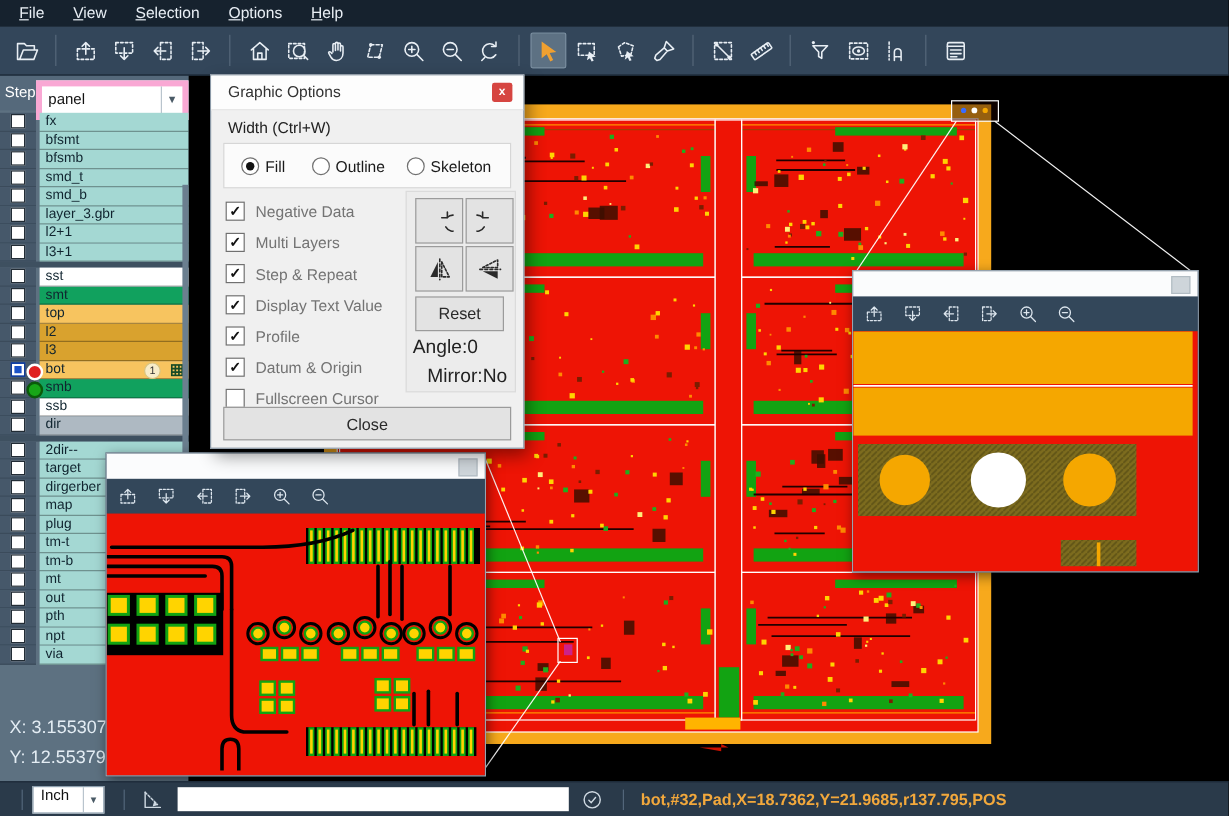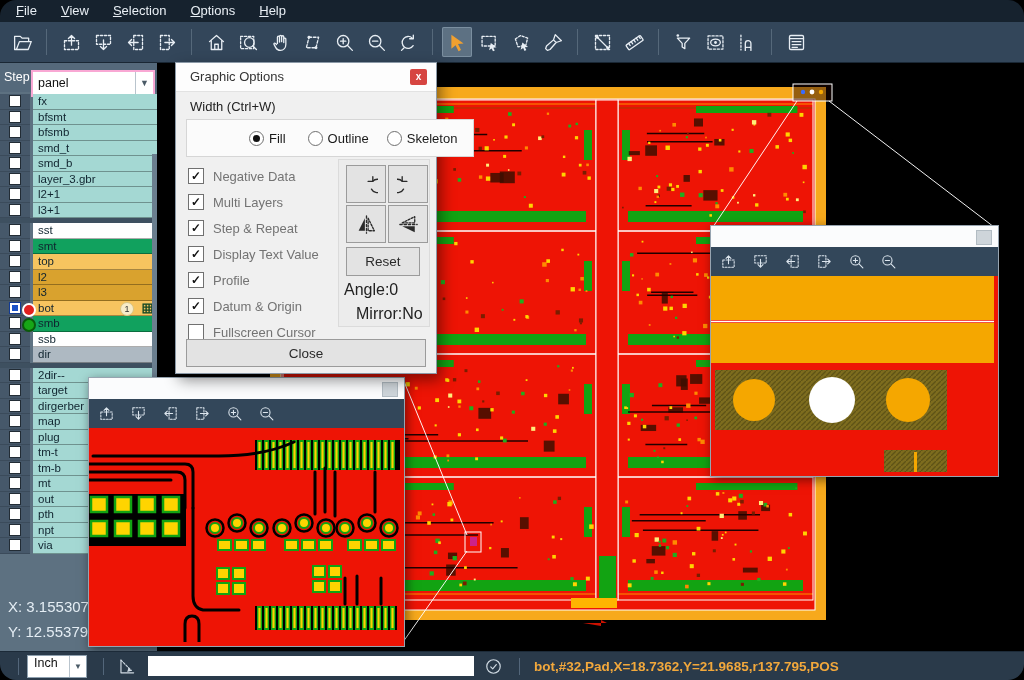--- a/index.html
+++ b/index.html
@@ -1,36 +1,36 @@
 <!DOCTYPE html>
 <html><head>
 <meta charset="utf-8">
 <style>
   html,body{margin:0;padding:0;background:#000;}
   .app{position:relative;width:1024px;height:680px;overflow:hidden;background:#000;
-       font-family:"Liberation Sans",sans-serif;border-radius:16px;-webkit-font-smoothing:antialiased;}
+       font-family:"Liberation Sans",sans-serif;-webkit-font-smoothing:antialiased;}
   
   .menubar{position:absolute;left:0;top:0;right:0;height:22px;background:#16222e;z-index:5;
            display:flex;align-items:center;padding-left:4px;}
   .menu-item{color:#e9eff5;font-size:13px;padding:0 12px;line-height:22px;display:inline-block;cursor:default;}
   .menu-item::first-letter{text-decoration:underline;}
   
   .toolbar{position:absolute;left:0;top:22px;right:0;height:40px;background:#33465a;z-index:5;
            display:flex;align-items:center;padding-left:6px;border-bottom:1px solid #1a2734;}
   .tb-btn{width:30px;height:30px;margin:0 1px;display:flex;align-items:center;justify-content:center;
           color:#e8eef4;border-radius:2px;}
   .tb-btn svg{width:21px;height:21px;}
   .tb-btn.active{background:#5d7183;color:#f0a030;box-shadow:inset 0 0 0 1px #7b8fa0;}
   .tb-sep{width:1px;height:26px;background:#55687a;margin:0 8px;}
   .icn{fill:none;stroke:currentColor;stroke-width:1.5;stroke-linecap:round;stroke-linejoin:round;}
   
   .sidebar{position:absolute;left:0;top:62px;width:157px;bottom:28px;background:#5d7181;z-index:2;}
   .step-row{height:30px;display:flex;align-items:center;background:#55697b;}
   .step-label{color:#ffffff;font-size:12.5px;margin-left:4px;width:27px;}
-  .step-select{width:120px;height:23px;background:#fff;display:flex;align-items:center;border:2px solid #f9a8d4;margin-top:12px;}
+  .step-select{width:120px;height:23px;background:#fff;display:flex;align-items:center;border:5px solid #f9a8d4;margin-top:12px;}
   .step-select .val{flex:1;font-size:12.5px;color:#111;padding-left:5px;}
   .step-select .chev{width:17px;align-self:stretch;border-left:1px solid #b9c4cd;display:flex;
                      align-items:center;justify-content:center;color:#4a5a66;font-size:9px;}
   .layer-list{margin-top:2px;}
   .layer-row{display:flex;height:15.5px;position:relative;}
   .chk-cell{width:30px;background:#46586a;display:flex;align-items:center;justify-content:center;
             border-bottom:1px solid #3b4b5b;}
   .chk{width:10px;height:10px;background:#fff;border:1.5px solid #222c35;}
   .chk.checked{background:#1b52c8;box-shadow:inset 0 0 0 2px #fff;border-color:#123a92;}
   .row-gap{width:3px;}
@@ -62,21 +62,21 @@
   .mag-content svg{position:absolute;left:0;top:0;}
   
   .dialog{position:absolute;left:175px;top:62px;width:260px;height:310px;background:#f0f0f0;z-index:6;
           border:1px solid #8b99a7;box-shadow:4px 6px 14px rgba(0,0,0,.45);}
   .dlg-title{height:28px;background:#fdfdfd;border-bottom:1px solid #e2e2e2;position:relative;}
   .dlg-title .txt{font-size:13px;color:#333;line-height:28px;margin-left:14px;}
   .dlg-close{position:absolute;right:9px;top:6px;width:17px;height:16px;background:#d64541;color:#fff;
              font-size:10px;font-weight:bold;text-align:center;line-height:16px;border-radius:2px;}
   .dlg-label{position:absolute;font-size:13px;color:#222;}
   .radio-box{position:absolute;left:10px;top:56px;width:238px;height:36px;background:#fbfbfb;
-             border:1px solid #d6d6d6;display:flex;align-items:center;padding-left:48px;}
+             border:1px solid #d6d6d6;display:flex;align-items:center;}
   .radio{display:flex;align-items:center;font-size:13px;color:#1a1a1a;}
   .rbtn{width:13px;height:13px;border-radius:50%;border:1px solid #707070;background:#fff;margin-right:5px;position:relative;}
   .rbtn.sel::after{content:"";position:absolute;left:3px;top:3px;width:7px;height:7px;border-radius:50%;background:#111;}
   .dlg-checks{position:absolute;left:12px;top:100px;}
   .dlg-check{height:26px;display:flex;align-items:center;}
   .cbox{width:14px;height:14px;background:#fff;border:1px solid #707070;margin-right:9px;
         font-size:12px;font-weight:bold;color:#111;text-align:center;line-height:14px;}
   .dlg-check .lbl{font-size:13px;color:#737373;white-space:nowrap;}
   .right-box{position:absolute;left:162px;top:96px;width:90px;height:166px;background:#ececec;border:1px solid #dbdbdb;}
   .dlg-btn{position:absolute;background:#e3e3e3;border:1px solid #9b9b9b;display:flex;

